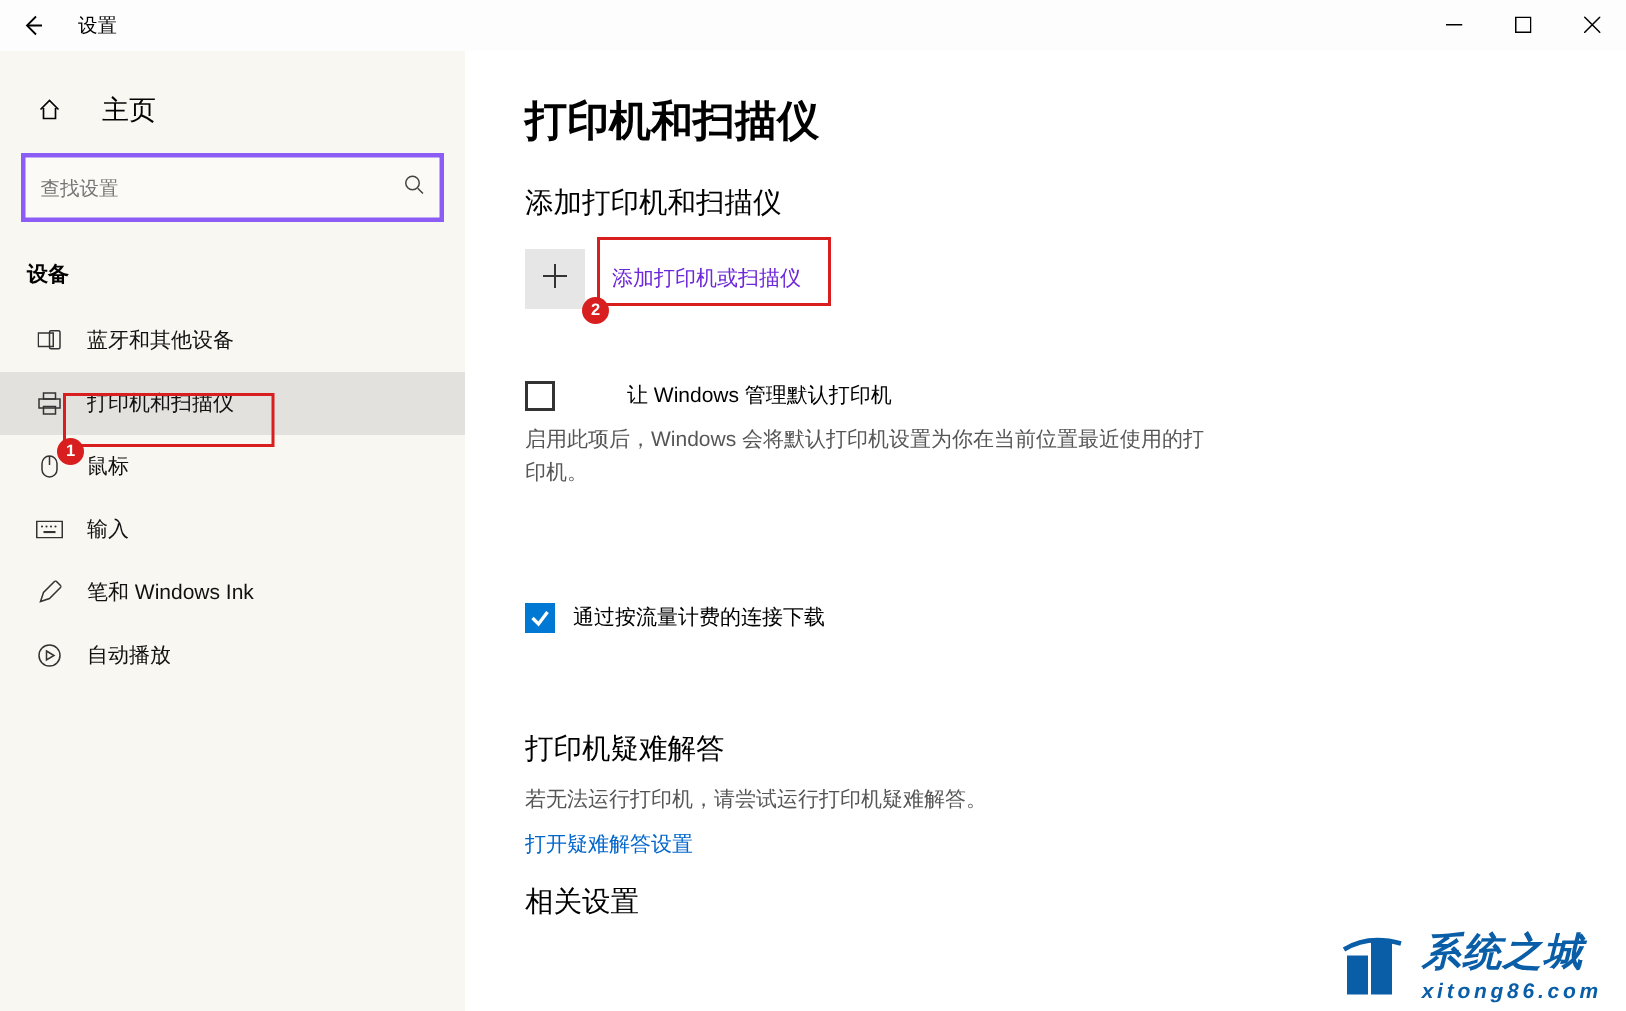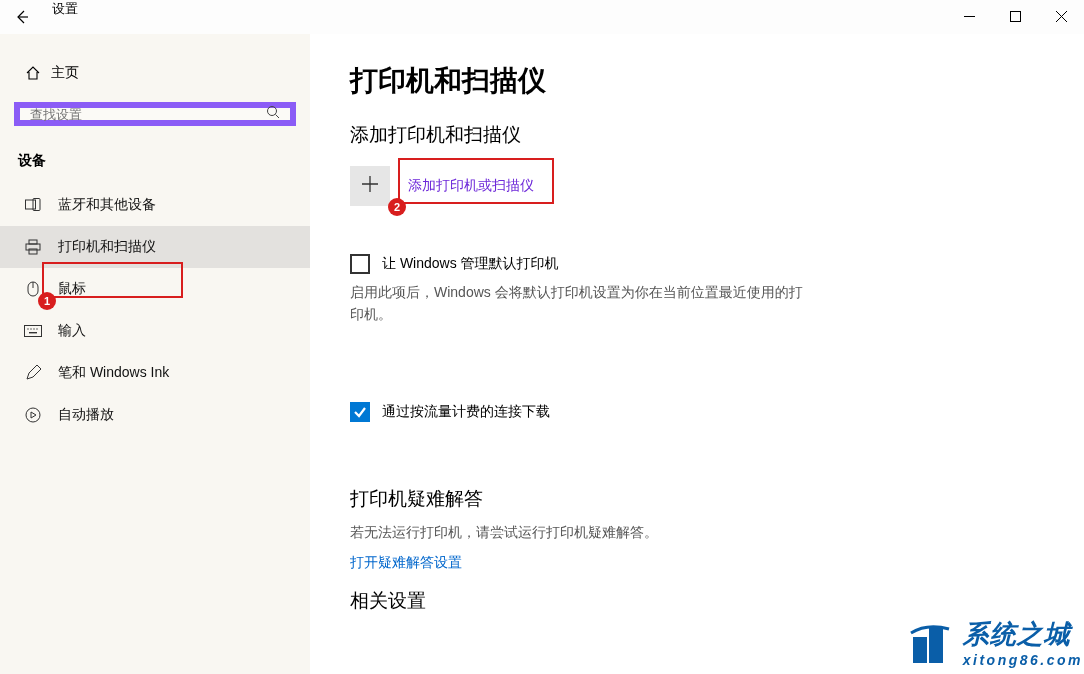--- a/index.html
+++ b/index.html
@@ -17,20 +17,21 @@
     }
     .window {
       width: 1084px;
       height: 674px;
       background: #fff;
       position: relative;
     }
     .titlebar {
       height: 34px;
       display: flex;
+      align-items: center;
       background: #fdfdfd;
       position: relative;
     }
     .back-btn {
       width: 44px;
       height: 34px;
       display: flex;
       align-items: center;
       justify-content: center;
       cursor: pointer;
@@ -70,28 +71,28 @@
       height: 42px;
       padding-left: 22px;
       cursor: pointer;
     }
     .home-row .icon {
       width: 22px;
       display: flex;
       justify-content: center;
     }
     .home-row .label {
-      font-size: 14px;
-      margin-left: 7px;
+      font-size: 18px;
+      margin-left: 24px;
       color: #000;
     }
     .search-box {
       margin: 8px 14px 18px 14px;
-      height: 24px;
-      border: 6px solid #8b5cf6;
+      height: 46px;
+      border: 3px solid #8b5cf6;
       display: flex;
       align-items: center;
       padding: 0 10px;
       background: rgba(255,255,255,0.35);
     }
     .search-box input {
       flex: 1;
       border: none;
       background: transparent;
       outline: none;
@@ -235,21 +236,21 @@
     }
     .link-text {
       font-size: 14px;
       color: #0066cc;
       cursor: pointer;
       margin-top: 10px;
       display: inline-block;
     }
     .watermark {
       position: absolute;
-      right: 1px;
+      right: 16px;
       bottom: 6px;
       display: flex;
       align-items: center;
       gap: 8px;
       pointer-events: none;
     }
     .watermark-logo {
       width: 48px;
       height: 48px;
     }
@@ -403,21 +404,21 @@
         <div class="add-tile">
           <span>
             <svg width="18" height="18" viewBox="0 0 18 18">
                 <path d="M9 1 V17 M1 9 H17" stroke="#333" stroke-width="1.3"></path>
               </svg>
           </span>
         </div>
         <div class="add-label">添加打印机或扫描仪</div>
       </div>
 
-      <div class="checkbox-row" style="margin-top:48px;">
+      <div class="checkbox-row" style="margin-top:48px;gap:36px;">
         <div class="checkbox">
           
         </div>
         <div class="checkbox-label">让 Windows 管理默认打印机</div>
       </div>
       <div class="desc-text">启用此项后，Windows 会将默认打印机设置为你在当前位置最近使用的打印机。</div>
 
       <div class="checkbox-row" style="margin-top:77px;">
         <div class="checkbox checked">
           <svg width="14" height="14" viewBox="0 0 14 14">

